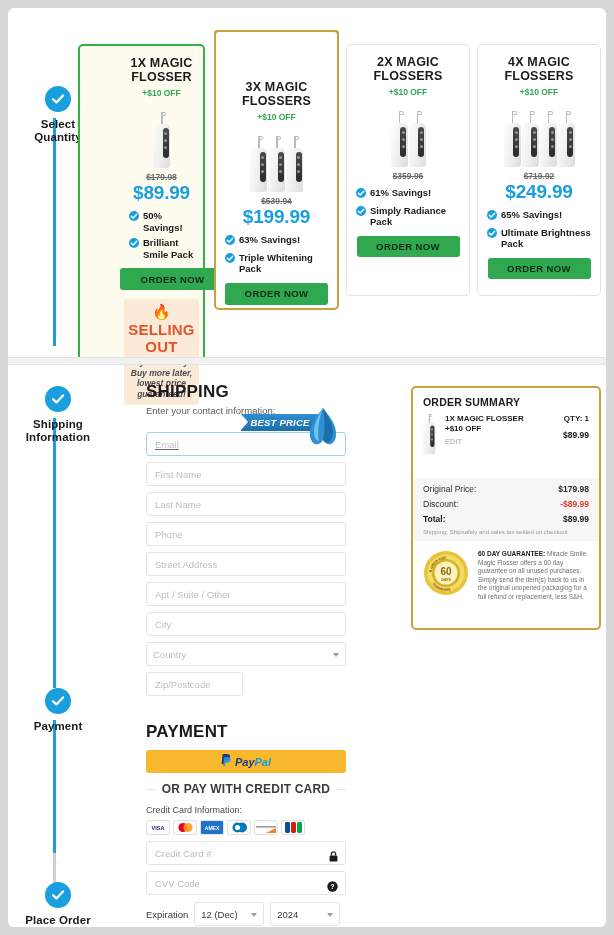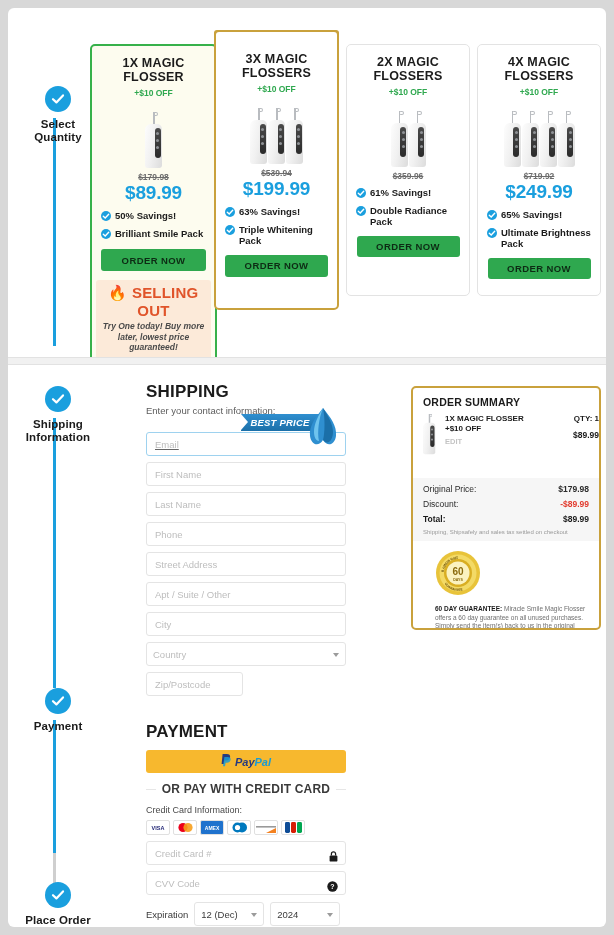--- a/index.html
+++ b/index.html
@@ -33,22 +33,22 @@
     position: absolute; left: 45px; width: 3px; background: #1a9fde;
   }
   .rail-line.grey { background: #cfcfcf; }
 
   
   .offers { position: absolute; left: 66px; top: 14px; width: 528px; height: 335px; }
   .card {
     position: absolute; top: 22px; background: #fff;
     border: 1px solid #e3e3e3; border-radius: 5px;
   }
-  .card.c1 { left: 16px; width: 127px; height: 318px; background:#fdfcef;
-             border: 2px solid #36b14a; }
+  .card.c1 { left: 4px; width: 127px; height: 318px; background:#fdfcef;
+             border: 2px solid #36b14a; padding-left: 40px; }
   .card.c2 { left: 140px; width: 125px; top: 8px; height: 280px;
              border: 2px solid #c9a13c; }
   .card.c3 { left: 272px; width: 124px; height: 252px; }
   .card.c4 { left: 403px; width: 124px; height: 252px; }
   .badge-best {
     position: absolute; left: 140px; top: 8px; width: 125px; height: 17px;
     background: #c9a13c; color: #fff; font-size: 8px; font-weight: bold;
     letter-spacing: .4px; display: flex; align-items: center;
     justify-content: center; gap: 3px; border-radius: 3px 3px 0 0;
   }
@@ -165,38 +165,38 @@
   }
 
   
   .summary {
     position: absolute; left: 403px; top: 378px; width: 190px; height: 244px;
     background: #fff; border: 2px solid #c9a13c; border-radius: 5px;
     overflow: hidden;
   }
   .summary .hd { font-size: 10.5px; font-weight: bold; color: #1b1b1b;
                  padding: 8px 10px 0 10px; letter-spacing: .2px; }
-  .sum-item { display: flex; padding: 6px 0 8px 10px; gap: 7px; }
+  .sum-item { display: flex; padding: 6px 10px 8px 10px; gap: 7px; }
   .sum-item .thumb { width: 15px; flex: none; }
   .sum-item .nm { font-size: 8px; font-weight: bold; color: #1b1b1b;
                   line-height: 10px; flex: 1; }
   .sum-item .edit { font-size: 7.5px; color: #c3c3c3; font-weight: bold;
                     margin-top: 3px; cursor: pointer; }
   .sum-item .rt { text-align: right; }
   .sum-item .qty { font-size: 8px; font-weight: bold; color: #1b1b1b; }
   .sum-item .amt { font-size: 8.5px; font-weight: bold; color: #1b1b1b;
                    margin-top: 7px; }
   .sum-lines { background: #f6f6f6; padding: 6px 10px 6px 10px; }
   .sum-lines .ln { display: flex; justify-content: space-between;
                    font-size: 8.5px; color: #2b2b2b; margin-bottom: 5px; }
   .sum-lines .ln b { font-weight: bold; }
   .sum-lines .ln.tot { font-weight: bold; color: #1b1b1b; }
   .sum-lines .disc { color: #e23b2e; font-weight: bold; }
   .sum-note { font-size: 6px; color: #9a9a9a; }
-  .guar { display: flex; gap: 9px; padding: 9px 10px 0 22px; flex-direction: column; }
+  .guar { display: flex; gap: 9px; padding: 9px 10px 0 10px; }
   .seal { width: 46px; height: 46px; flex: none; position: relative; }
   .guar .tx { font-size: 6.5px; color: #6f6f6f; line-height: 8.5px; }
   .guar .tx b { color: #1b1b1b; }
 
   
   .paypal {
     width: 200px; height: 23px; background: #f7b82e; border: none;
     border-radius: 3px; margin-top: 8px; cursor: pointer;
     display: flex; align-items: center; justify-content: center; gap: 3px;
   }
@@ -315,21 +315,21 @@
       <div class="sellout">
         <div class="hd">
           <span>🔥</span>
           <span>SELLING OUT</span>
         </div>
         <div class="bd">Try One today! Buy more later, lowest price guaranteed!</div>
       </div>
     </div>
 
     <div class="card c2">
-      <div style="padding:20px 6px 0 6px;">
+      <div style="padding:20px 6px 0 6px;margin-top:28px;">
         <div class="ttl">3X MAGIC<br>FLOSSERS</div>
         <div class="off">+$10 OFF</div>
       </div>
       <div class="prod">
         <div class="flosser">
             <div class="tipk"></div>
             <div class="tip"></div>
             <div class="body">
               <div class="panel">
                 <i style="top:4px"></i>
@@ -422,21 +422,21 @@
                 <circle cx="5" cy="5" r="5" fill="#1a9fde"></circle>
                 <path d="M2.3 5.2 L4.2 7 L7.7 3.2" stroke="#fff" stroke-width="1.4" fill="none" stroke-linecap="round"></path>
               </svg></span>
           <span>61% Savings!</span>
         </div>
         <div class="row">
           <span class="ck"><svg width="10" height="10" viewBox="0 0 10 10">
                 <circle cx="5" cy="5" r="5" fill="#1a9fde"></circle>
                 <path d="M2.3 5.2 L4.2 7 L7.7 3.2" stroke="#fff" stroke-width="1.4" fill="none" stroke-linecap="round"></path>
               </svg></span>
-          <span>Double Radiance Pack</span>
+          <span>Simply Radiance Pack</span>
         </div>
       </div>
       <button class="order-btn">ORDER NOW</button>
     </div>
 
     <div class="card c4">
       <div style="padding:10px 6px 0 6px;">
         <div class="ttl">4X MAGIC<br>FLOSSERS</div>
         <div class="off">+$10 OFF</div>
       </div>

